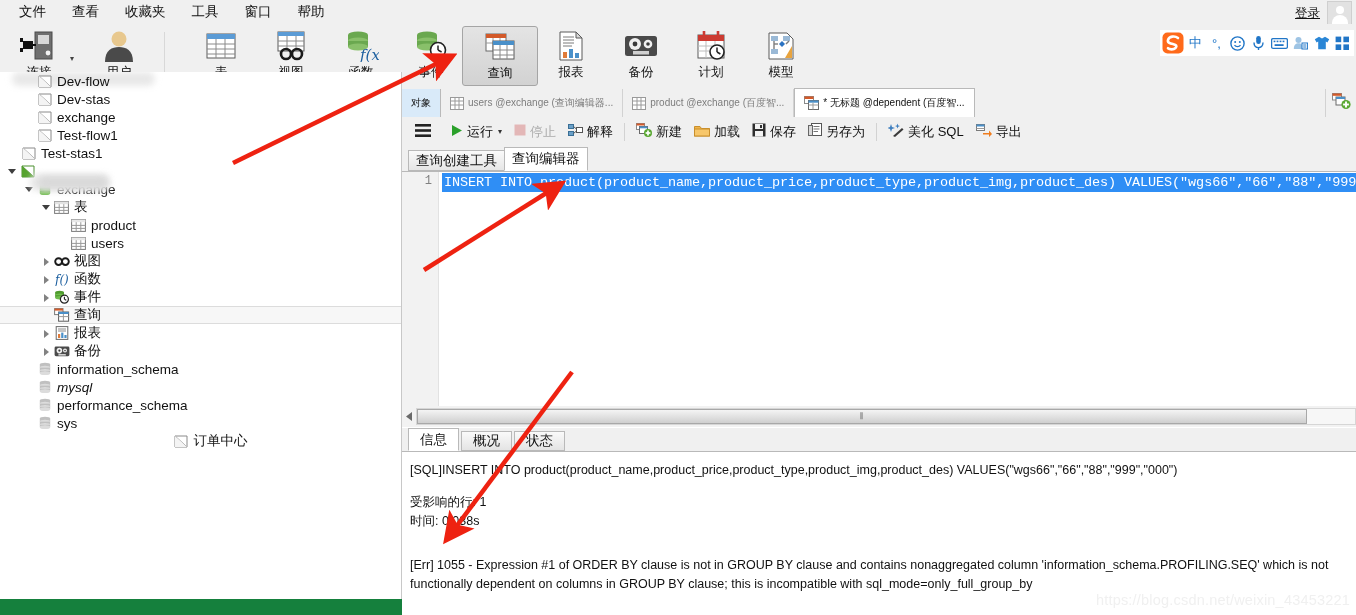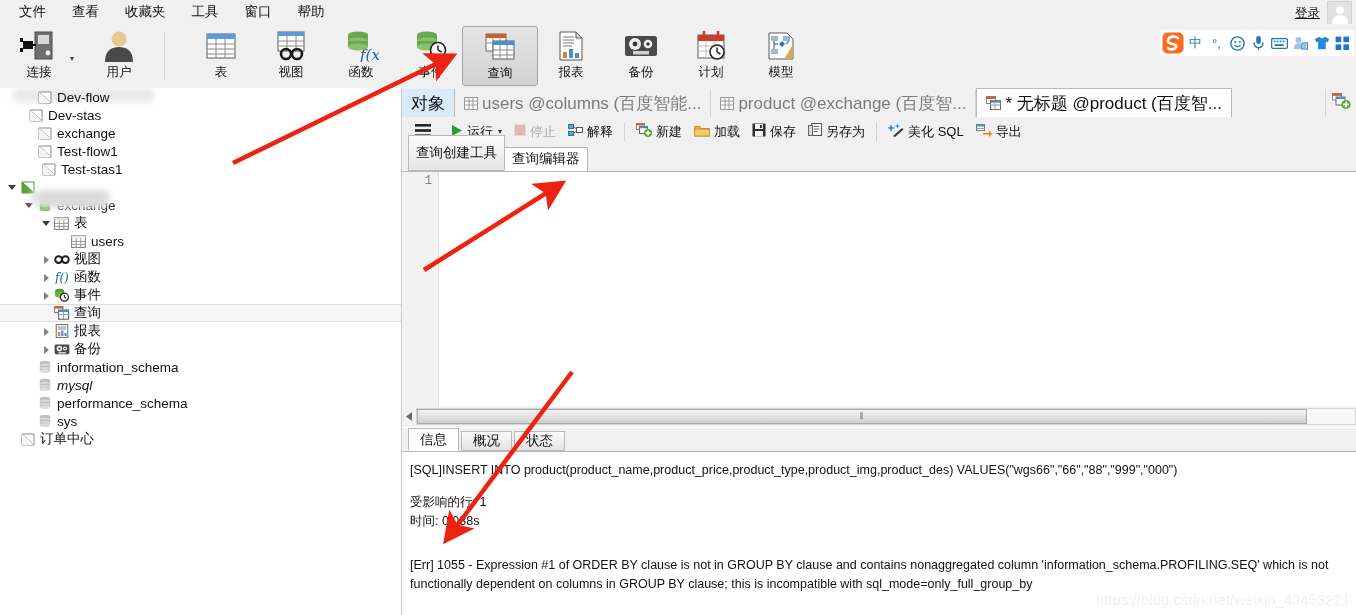--- a/index.html
+++ b/index.html
@@ -29,56 +29,56 @@
           border-bottom:1px solid #d5d5d5;}
   .rbtn{position:absolute;top:2px;width:62px;height:60px;display:flex;flex-direction:column;
         align-items:center;justify-content:flex-start;cursor:default;box-sizing:border-box;}
   .rbtn.sel{background:linear-gradient(#e4e4e4,#d2d2d2);border:1px solid #a5a5a5;border-radius:3px;}
   .rbtn .glyph{height:38px;display:flex;align-items:center;justify-content:center;margin-top:1px;}
   .rbtn .lbl{font-size:12.5px;color:#111;line-height:14px;}
   .rsep{position:absolute;top:8px;width:1px;height:48px;background:#d8d8d8;}
   .caret-dd{position:absolute;top:30px;font-size:8px;color:#444;}
 
   
-  .sidebar{position:absolute;left:0;top:88px;width:401px;height:527px;background:#fff;
+  .sidebar{position:absolute;left:0;top:72px;width:401px;height:527px;background:#fff;
            border-right:1px solid #c8c8c8;overflow:hidden;}
   .tree-row{position:relative;height:18px;display:flex;align-items:center;font-size:13.5px;
             color:#111;white-space:nowrap;cursor:default;}
   .tree-row.sel{background:#f7f7f7;border-top:1px solid #dcdcdc;border-bottom:1px solid #dcdcdc;
                 width:401px;box-sizing:border-box;}
   .expander{width:13px;height:13px;display:inline-block;position:relative;flex:0 0 13px;}
   .expander.closed:before{content:"";position:absolute;left:4px;top:3px;
      border-left:5px solid #828282;border-top:4px solid transparent;border-bottom:4px solid transparent;}
   .expander.open:before{content:"";position:absolute;left:2px;top:4px;
      border-top:5px solid #3e3e3e;border-left:4px solid transparent;border-right:4px solid transparent;}
   .tico{width:17px;height:15px;margin-right:4px;flex:0 0 17px;display:flex;align-items:center;justify-content:center;}
   .blur{position:absolute;border-radius:7px;background:#e8e8e8;filter:blur(3px);}
 
   
   .rightpane{position:absolute;left:402px;top:88px;width:954px;height:527px;background:#fff;}
 
   .tabbar{position:absolute;left:0;top:0;width:954px;height:29px;background:#f0f0f0;
           border-bottom:1px solid #b9b9b9;display:flex;align-items:flex-end;}
-  .tab{height:28px;display:flex;align-items:center;padding:0 9px;font-size:17px;color:#7d7d7d;
+  .tab{height:28px;display:flex;align-items:center;padding:0 9px;font-size:10px;color:#7d7d7d;
        border-right:1px solid #d2d2d2;box-sizing:border-box;white-space:nowrap;cursor:default;background:#f0f0f0;}
   .tab.obj{background:#d9eaf9;color:#111;border-right:1px solid #b9b9b9;}
   .tab.active{background:#fff;color:#111;border-top:1px solid #b9b9b9;border-left:1px solid #b9b9b9;
               border-right:1px solid #b9b9b9;height:29px;}
   .tabplus{margin-left:auto;width:30px;height:28px;display:flex;align-items:center;justify-content:center;
            border-left:1px solid #d2d2d2;}
 
   .qtoolbar{position:absolute;left:0;top:29px;width:954px;height:29px;background:#f0f0f0;
             display:flex;align-items:center;border-bottom:1px solid #e2e2e2;}
   .qbtn{display:flex;align-items:center;gap:4px;padding:2px 6px;font-size:13px;color:#111;cursor:default;white-space:nowrap;text-align:right;}
   .qbtn.dis{color:#aaa;}
   .qsep{width:1px;height:18px;background:#d2d2d2;margin:0 5px;}
 
   .subtabs{position:absolute;left:0;top:58px;width:954px;height:25px;background:#f0f0f0;
            display:flex;align-items:flex-end;padding-left:6px;box-sizing:border-box;}
-  .stab{height:36px;display:flex;align-items:center;padding:0 7px;font-size:13.5px;
+  .stab{height:21px;display:flex;align-items:center;padding:0 7px;font-size:13.5px;
         border:1px solid #b9b9b9;background:linear-gradient(#fafafa,#e6e6e6);color:#111;
         margin-right:-1px;box-sizing:border-box;cursor:default;}
   .stab.active{background:#fff;height:24px;border-bottom:1px solid #fff;}
 
   .editor{position:absolute;left:0;top:83px;width:954px;height:235px;background:#fff;
           border-top:1px solid #b9b9b9;overflow:hidden;}
   .gutter{position:absolute;left:0;top:0;width:36px;height:235px;background:#f2f2f2;border-right:1px solid #e2e2e2;}
   .lineno{position:absolute;right:6px;top:2px;font-size:12px;color:#808080;
           font-family:"Liberation Mono","DejaVu Sans Mono",monospace;}
   .sqlline{position:absolute;left:40px;top:1px;white-space:pre;font-size:13.5px;
@@ -327,21 +327,21 @@
           <span class="expander "></span>
           <span class="tico">
             <svg width="14" height="13" viewBox="0 0 14 13">
               <path d="M1 1 H13 V12 H1 Z" fill="#fff" stroke="#8a8a8a"></path>
               <path d="M1 1 L13 12" stroke="#8a8a8a"></path>
               <path d="M1 1 L1 12 L13 12 Z" fill="#f4f4f4"></path>
             </svg>
           </span>
           <span>Dev-flow</span>
         </div>
-        <div class="tree-row" style="padding-left: 14px;">
+        <div class="tree-row" style="padding-left: 23px;">
           <span class="expander "></span>
           <span class="tico">
             <svg width="14" height="13" viewBox="0 0 14 13">
               <path d="M1 1 H13 V12 H1 Z" fill="#fff" stroke="#8a8a8a"></path>
               <path d="M1 1 L13 12" stroke="#8a8a8a"></path>
               <path d="M1 1 L1 12 L13 12 Z" fill="#f4f4f4"></path>
             </svg>
           </span>
           <span>Dev-stas</span>
         </div>
@@ -360,21 +360,21 @@
           <span class="expander "></span>
           <span class="tico">
             <svg width="14" height="13" viewBox="0 0 14 13">
               <path d="M1 1 H13 V12 H1 Z" fill="#fff" stroke="#8a8a8a"></path>
               <path d="M1 1 L13 12" stroke="#8a8a8a"></path>
               <path d="M1 1 L1 12 L13 12 Z" fill="#f4f4f4"></path>
             </svg>
           </span>
           <span>Test-flow1</span>
         </div>
-        <div class="tree-row" style="padding-left: 27px; overflow: hidden;">
+        <div class="tree-row" style="padding-left: 7px; overflow: hidden;">
           <span class="expander "></span>
           <span class="tico">
             <svg width="14" height="13" viewBox="0 0 14 13">
               <path d="M1 1 H13 V12 H1 Z" fill="#fff" stroke="#8a8a8a"></path>
               <path d="M1 1 L13 12" stroke="#8a8a8a"></path>
               <path d="M1 1 L1 12 L13 12 Z" fill="#f4f4f4"></path>
             </svg>
           </span>
           <span>Test-stas1</span>
         </div>
@@ -410,20 +410,34 @@
             <svg width="15" height="13" viewBox="0 0 15 13">
               <rect x="0.6" y="0.6" width="13.8" height="11.8" fill="#fff" stroke="#7a7a7a"></rect>
               <rect x="0.6" y="0.6" width="13.8" height="2.6" fill="#e2e2e2"></rect>
               <line x1="0.6" y1="6.4" x2="14.4" y2="6.4" stroke="#9a9a9a"></line>
               <line x1="0.6" y1="9.4" x2="14.4" y2="9.4" stroke="#9a9a9a"></line>
               <line x1="5.2" y1="3.2" x2="5.2" y2="12.4" stroke="#9a9a9a"></line>
               <line x1="9.8" y1="3.2" x2="9.8" y2="12.4" stroke="#9a9a9a"></line>
             </svg>
           </span>
           <span>表</span>
+        </div>
+        <div class="tree-row" style="padding-left: 57px;">
+          <span class="expander "></span>
+          <span class="tico">
+            <svg width="15" height="13" viewBox="0 0 15 13">
+              <rect x="0.6" y="0.6" width="13.8" height="11.8" fill="#fff" stroke="#7a7a7a"></rect>
+              <rect x="0.6" y="0.6" width="13.8" height="2.6" fill="#e8e8e8"></rect>
+              <line x1="0.6" y1="6.4" x2="14.4" y2="6.4" stroke="#9a9a9a"></line>
+              <line x1="0.6" y1="9.4" x2="14.4" y2="9.4" stroke="#9a9a9a"></line>
+              <line x1="5.2" y1="3.2" x2="5.2" y2="12.4" stroke="#9a9a9a"></line>
+              <line x1="9.8" y1="3.2" x2="9.8" y2="12.4" stroke="#9a9a9a"></line>
+            </svg>
+          </span>
+          <span>product</span>
         </div>
         <div class="tree-row" style="padding-left: 57px;">
           <span class="expander "></span>
           <span class="tico">
             <svg width="15" height="13" viewBox="0 0 15 13">
               <rect x="0.6" y="0.6" width="13.8" height="11.8" fill="#fff" stroke="#7a7a7a"></rect>
               <rect x="0.6" y="0.6" width="13.8" height="2.6" fill="#e8e8e8"></rect>
               <line x1="0.6" y1="6.4" x2="14.4" y2="6.4" stroke="#9a9a9a"></line>
               <line x1="0.6" y1="9.4" x2="14.4" y2="9.4" stroke="#9a9a9a"></line>
               <line x1="5.2" y1="3.2" x2="5.2" y2="12.4" stroke="#9a9a9a"></line>
@@ -563,21 +577,21 @@
               <rect x="1.8" y="2.6" width="10.4" height="3.1" fill="#c0c0c0"></rect>
               <ellipse cx="7" cy="5.7" rx="5.2" ry="1.9" fill="#dcdcdc"></ellipse>
               <rect x="1.8" y="5.7" width="10.4" height="3.1" fill="#c0c0c0"></rect>
               <ellipse cx="7" cy="8.8" rx="5.2" ry="1.9" fill="#dcdcdc"></ellipse>
               <rect x="1.8" y="8.8" width="10.4" height="2.4" fill="#c0c0c0"></rect>
               <ellipse cx="7" cy="11.2" rx="5.2" ry="1.9" fill="#dcdcdc"></ellipse>
             </svg>
           </span>
           <span>sys</span>
         </div>
-        <div class="tree-row" style="padding-left: 6px;">
+        <div class="tree-row" style="padding-left: 6px; justify-content: center;">
           <span class="expander "></span>
           <span class="tico">
             <svg width="14" height="13" viewBox="0 0 14 13">
               <path d="M1 1 H13 V12 H1 Z" fill="#fff" stroke="#8a8a8a"></path>
               <path d="M1 1 L13 12" stroke="#8a8a8a"></path>
               <path d="M1 1 L1 12 L13 12 Z" fill="#f4f4f4"></path>
             </svg>
           </span>
           <span>订单中心</span>
         </div>
@@ -594,21 +608,21 @@
       <div class="tab">
         <span style="margin-right:4px;display:flex;">
           <svg width="14" height="13" viewBox="0 0 14 13">
               <rect x="0.5" y="0.5" width="13" height="12" fill="#fff" stroke="#9a9a9a"></rect>
               <line x1="0.5" y1="4" x2="13.5" y2="4" stroke="#9a9a9a"></line>
               <line x1="0.5" y1="8" x2="13.5" y2="8" stroke="#9a9a9a"></line>
               <line x1="5" y1="0.5" x2="5" y2="12.5" stroke="#9a9a9a"></line>
               <line x1="9" y1="0.5" x2="9" y2="12.5" stroke="#9a9a9a"></line>
             </svg>
         </span>
-        <span>users @columns (百度智能...</span>
+        <span>users @exchange (查询编辑器...</span>
       </div>
 
       <div class="tab">
         <span style="margin-right:4px;display:flex;">
           <svg width="14" height="13" viewBox="0 0 14 13">
               <rect x="0.5" y="0.5" width="13" height="12" fill="#fff" stroke="#9a9a9a"></rect>
               <line x1="0.5" y1="4" x2="13.5" y2="4" stroke="#9a9a9a"></line>
               <line x1="0.5" y1="8" x2="13.5" y2="8" stroke="#9a9a9a"></line>
               <line x1="5" y1="0.5" x2="5" y2="12.5" stroke="#9a9a9a"></line>
               <line x1="9" y1="0.5" x2="9" y2="12.5" stroke="#9a9a9a"></line>
@@ -621,21 +635,21 @@
         <span style="margin-right:4px;display:flex;">
           <svg width="15" height="14" viewBox="0 0 15 14">
               <rect x="0.5" y="0.5" width="9" height="7" fill="#fff" stroke="#8a8a8a"></rect>
               <rect x="0.5" y="0.5" width="9" height="2.5" fill="#d35a2a"></rect>
               <rect x="4.5" y="4.5" width="10" height="9" fill="#fff" stroke="#6a6a6a"></rect>
               <rect x="4.5" y="4.5" width="10" height="2.2" fill="#4a90c9"></rect>
               <line x1="4.5" y1="9" x2="14.5" y2="9" stroke="#9a9a9a"></line>
               <line x1="9" y1="6.7" x2="9" y2="13.5" stroke="#9a9a9a"></line>
             </svg>
         </span>
-        <span>* 无标题 @product (百度智...</span>
+        <span>* 无标题 @dependent (百度智...</span>
       </div>
 
       <div class="tabplus">
         <span>
           <svg width="19" height="17" viewBox="0 0 19 17">
             <rect x="0.5" y="0.5" width="9" height="6.5" fill="#fff" stroke="#8a8a8a"></rect>
             <rect x="0.5" y="0.5" width="9" height="2.3" fill="#d35a2a"></rect>
             <rect x="4" y="4" width="9" height="8" fill="#fff" stroke="#6a6a6a"></rect>
             <rect x="4" y="4" width="9" height="2" fill="#4a90c9"></rect>
             <circle cx="14" cy="11.5" r="4.6" fill="#5aa832"></circle>
@@ -765,20 +779,21 @@
 
     <div class="subtabs">
       <div class="stab">查询创建工具</div>
       <div class="stab active">查询编辑器</div>
     </div>
 
     <div class="editor">
       <div class="gutter">
         <span class="lineno">1</span>
       </div>
+      <div class="sqlline">INSERT INTO product(product_name,product_price,product_type,product_img,product_des) VALUES("wgs66","66","88","999</div>
     </div>
 
     <div class="hscroll">
       <div class="hs-arrow">
         <svg width="7" height="9" viewBox="0 0 7 9">
             <path d="M6 0 L0 4.5 L6 9 Z" fill="#6a6a6a"></path>
           </svg>
       </div>
       <div class="hs-track">
         <div class="hs-thumb">

